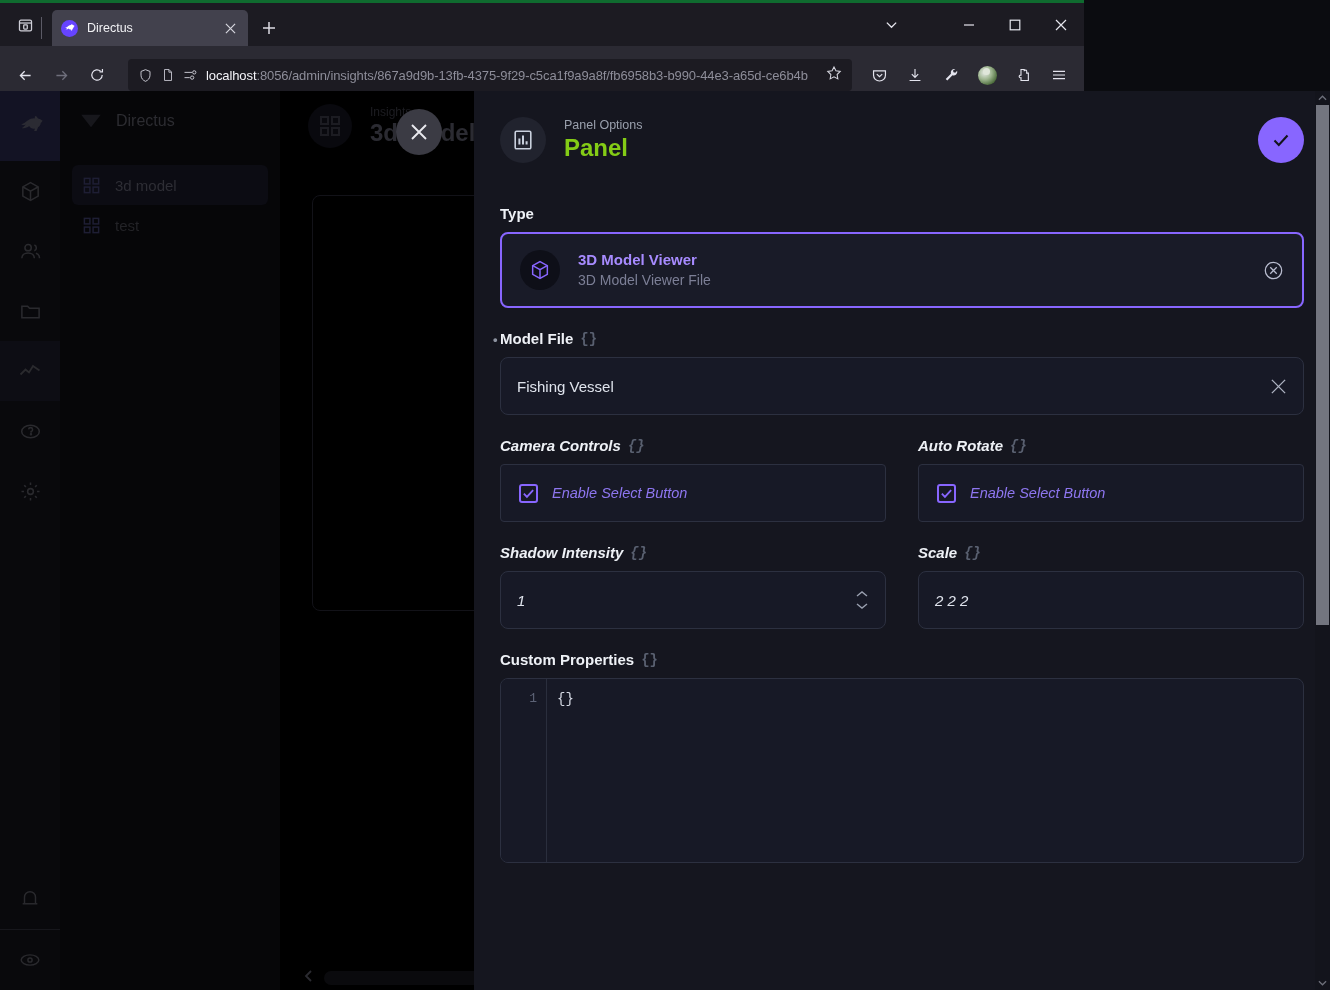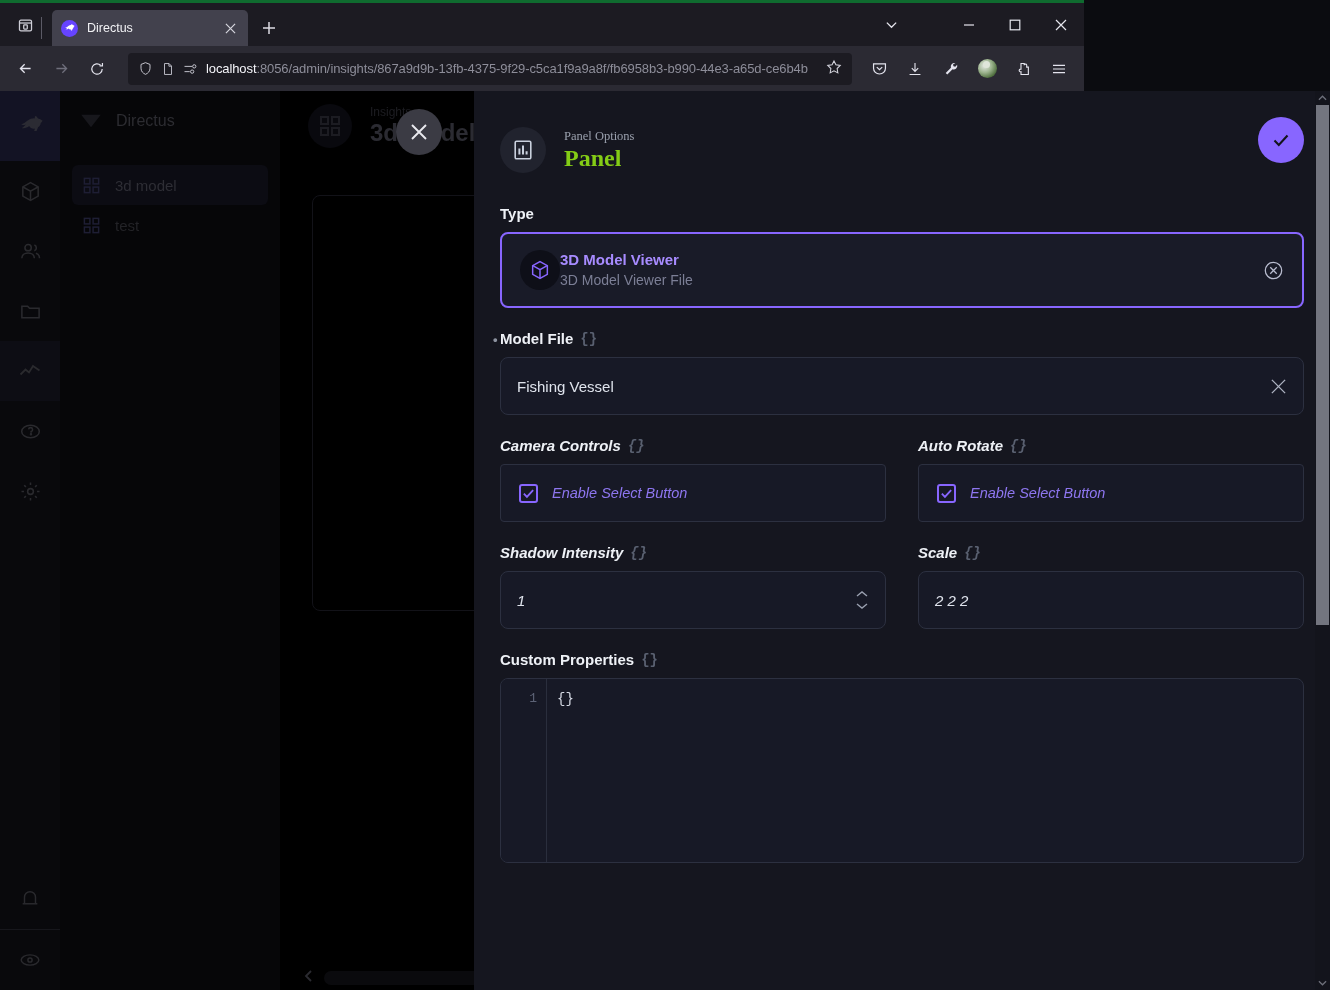--- a/index.html
+++ b/index.html
@@ -53,21 +53,21 @@
     position: absolute; right: 0; top: 0; height: 43px;
     display: flex; align-items: center;
   }
   .wc {
     width: 46px; height: 43px; display: flex; align-items: center;
     justify-content: center; color: #e6e6ee;
   }
   .wc.listall { margin-right: 32px; }
 
   .navbar {
-    height: 45px; background: #2b2a33; display: flex; align-items: center;
+    height: 45px; background: #2b2a33; display: flex; align-items: flex-end;
     padding: 0 8px; gap: 2px;
   }
   .nav-btn {
     width: 34px; height: 32px; display: flex; align-items: center;
     justify-content: center; color: #e4e4ee;
   }
   .nav-btn.disabled { color: #6f6f7c; }
   .urlbar {
     flex: 1; height: 32px; background: #1c1b22; border-radius: 4px;
     display: flex; align-items: center; gap: 8px; padding: 0 10px;
@@ -164,23 +164,22 @@
   .bb-track { flex:1; height: 14px; background: #0a0a0d; margin: 0 14px 0 8px; border-radius: 7px;}
 
   
   .drawer {
     position: absolute; right: 0; top: 0; width: 856px; height: 899px;
     background: #15161f; overflow: hidden;
   }
   .drawer-inner { padding: 0 26px 0 26px; }
 
   .d-header {
-    display: flex; align-items: center; padding: 26px 0 0 0; position: relative;
+    display: flex; align-items: flex-start; padding: 26px 0 0 0; position: relative;
     height: 92px;
-    font-family: Liberation Serif, serif;
   }
   .d-header-icon {
     width: 46px; height: 46px; border-radius: 50%; background: #21232e;
     display: flex; align-items: center; justify-content: center; color: #c9d0dd;
     flex: 0 0 46px;
   }
   .d-titles { margin-left: 18px; }
   .d-sup { font-size: 12.5px; color: #9aa0ad; line-height: 16px; }
   .d-title { font-size: 24px; font-weight: bold; color: #84cc16; line-height: 29px; }
   .d-save {
@@ -204,21 +203,21 @@
   .type-card {
     border: 2px solid #8866ff; border-radius: 8px; background: #191b28;
     height: 76px; display: flex; align-items: center; padding: 0 18px;
     position: relative;
   }
   .type-ico {
     width: 40px; height: 40px; border-radius: 50%; background: #0e0f18;
     display: flex; align-items: center; justify-content: center;
     color: #8866ff; flex: 0 0 40px;
   }
-  .type-texts { }
+  .type-texts { margin-left: 18px; }
   .type-name { font-size: 15px; color: #a78bff; font-weight: bold; line-height: 20px;}
   .type-desc { font-size: 14px; color: #7c7f96; line-height: 20px; }
   .type-clear { position: absolute; right: 18px; color: #b9bdd0; display:flex; }
 
   .input-box {
     height: 58px; border: 1px solid #2c3040; border-radius: 8px;
     background: #171926; display: flex; align-items: center;
     padding: 0 16px; position: relative;
   }
   .input-val { font-size: 15px; color: #dfe3ec; flex: 1; }

